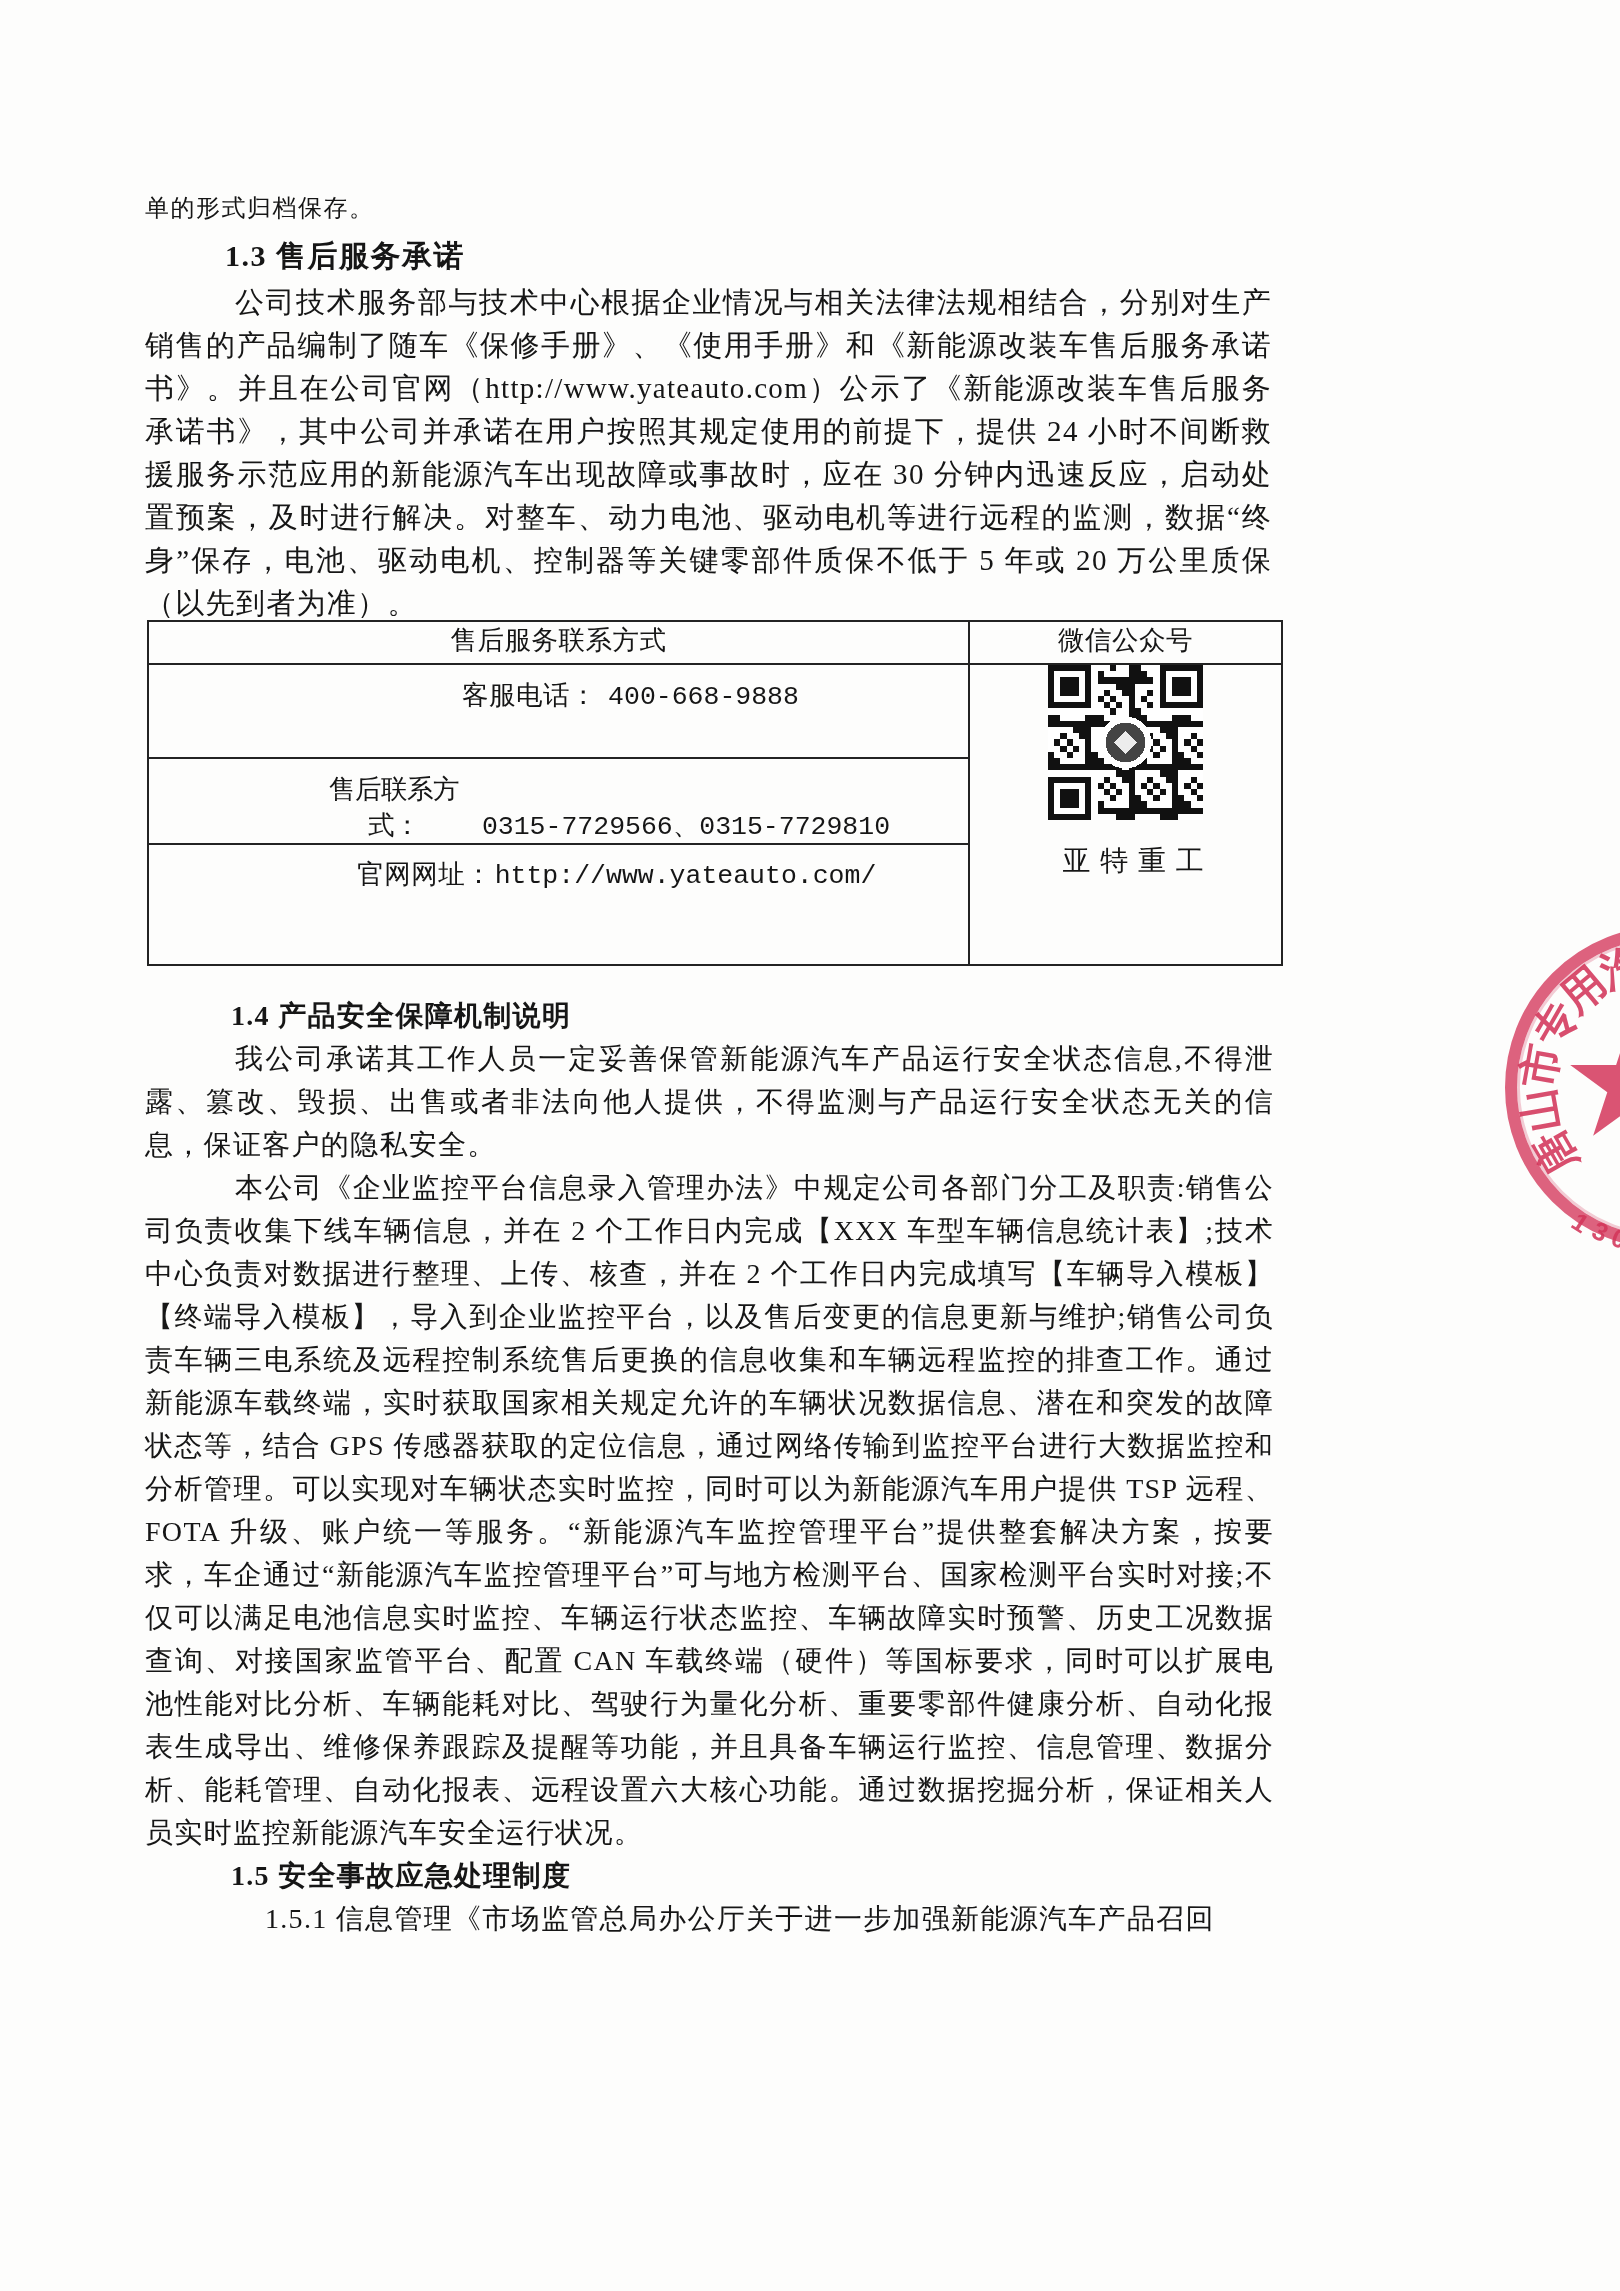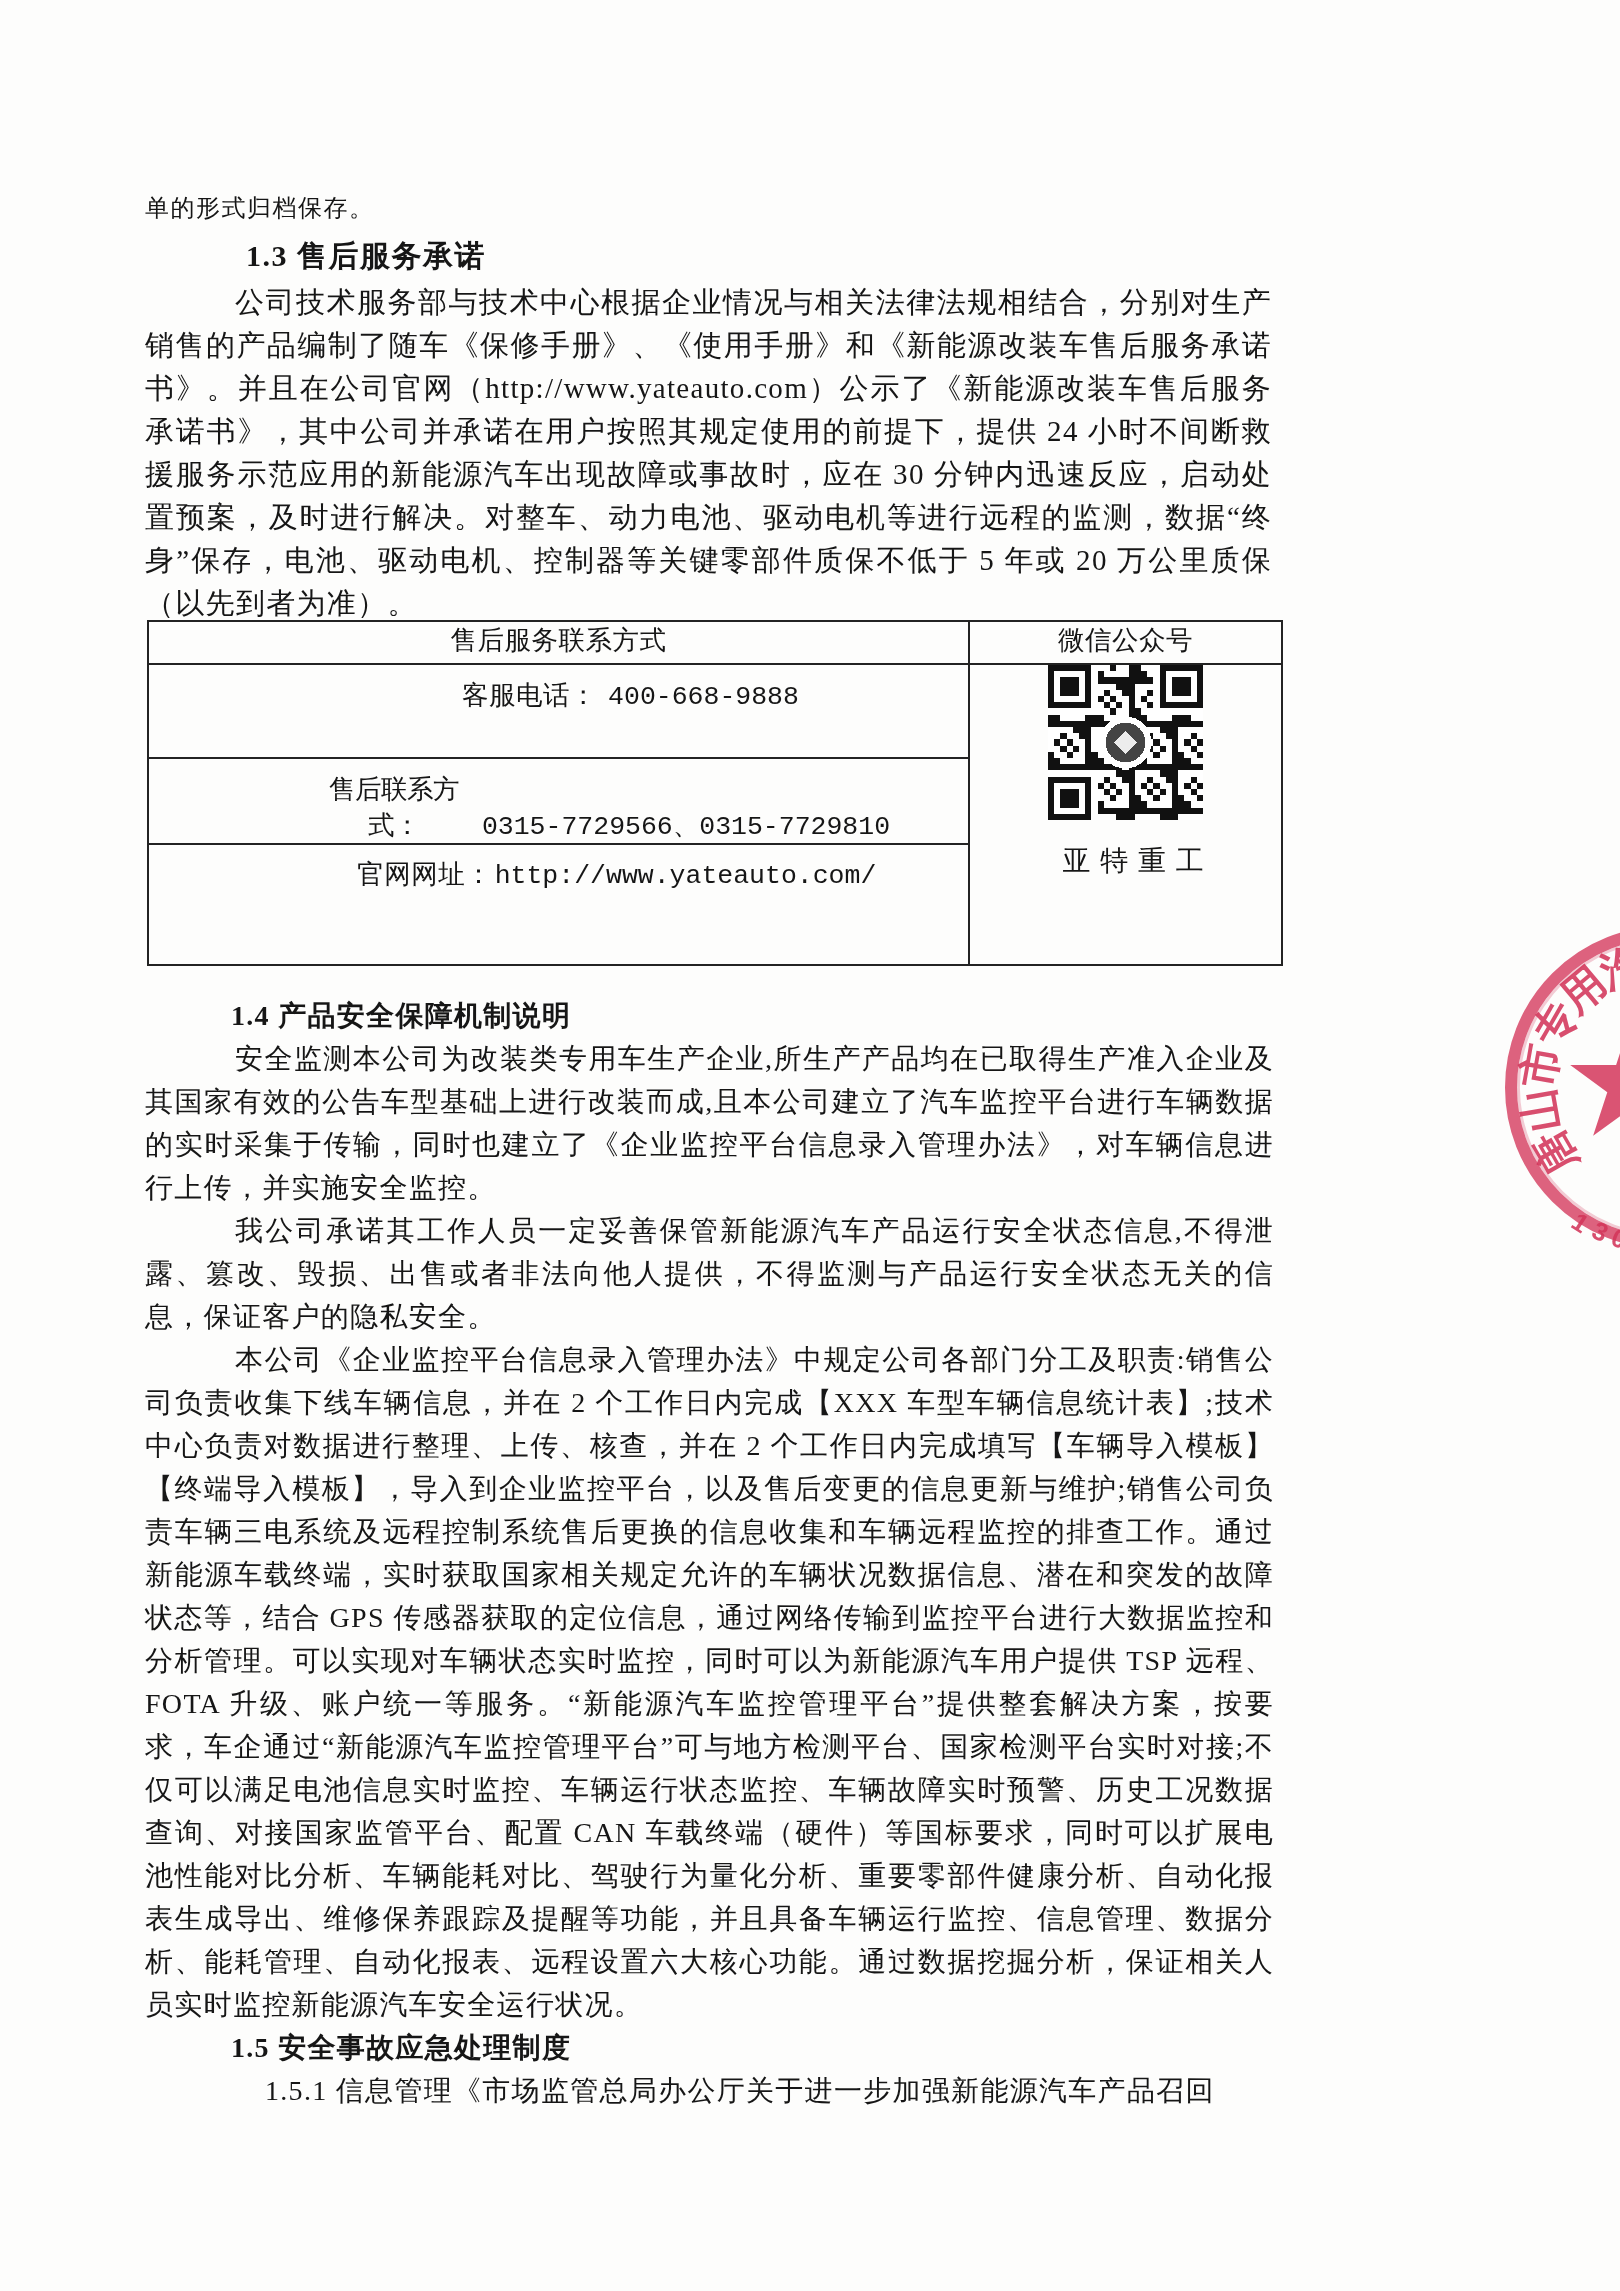--- a/index.html
+++ b/index.html
@@ -4,21 +4,21 @@
 <style>
   html,body{margin:0;padding:0;}
   body{
     width:1620px;height:2292px;position:relative;overflow:hidden;
     background:#fdfdfc;color:#161616;
     font-family:"Liberation Serif","DejaVu Serif",serif;
   }
   .abs{position:absolute;}
   
   .cont-line{left:145px;top:192px;width:1127px;font-size:24px;letter-spacing:1.5px;}
-  .h13{left:158px;top:236px;width:1127px;padding-left:88px;box-sizing:border-box;
+  .h13{left:137px;top:236px;width:1127px;padding-left:88px;box-sizing:border-box;
        font-size:30px;font-weight:700;letter-spacing:1.5px;}
   .p13{left:145px;top:281px;width:1127px;font-size:29px;line-height:43px;
        letter-spacing:1.3px;text-align:justify;text-indent:90px;font-family:Liberation Serif, serif;}
   .flow{left:145px;top:994px;width:1129px;font-size:28px;line-height:43px;
         letter-spacing:1.3px;text-align:justify;}
   .flow p{margin:0;text-indent:90px;}
   .flow p.deep{text-indent:120px;}
   .flow .hd{font-weight:700;padding-left:86px;text-align:left;}
   
   table.contact{position:absolute;left:147px;top:620px;width:1134px;
@@ -302,21 +302,20 @@
     <tr class="r3">
       <td class="c-left">
         <span class="lbl">官网网址：</span><span class="val">http://www.yateauto.com/</span>
       </td>
     </tr>
   </tbody>
 </table>
 
 <div class="abs flow">
   <div class="hd">1.4 产品安全保障机制说明</div>
-  <p>安全监测本公司为改装类专用车生产企业,所生产产品均在已取得生产准入企业及其国家有效的公告车型基础上进行改装而成,且本公司建立了汽车监控平台进行车辆数据的实时采集于传输，同时也建立了《企业监控平台信息录入管理办法》，对车辆信息进行上传，并实施安全监控。</p>
   <p>我公司承诺其工作人员一定妥善保管新能源汽车产品运行安全状态信息,不得泄露、篡改、毁损、出售或者非法向他人提供，不得监测与产品运行安全状态无关的信息，保证客户的隐私安全。</p>
   <p>本公司《企业监控平台信息录入管理办法》中规定公司各部门分工及职责:销售公司负责收集下线车辆信息，并在 2 个工作日内完成【XXX 车型车辆信息统计表】;技术中心负责对数据进行整理、上传、核查，并在 2 个工作日内完成填写【车辆导入模板】【终端导入模板】，导入到企业监控平台，以及售后变更的信息更新与维护;销售公司负责车辆三电系统及远程控制系统售后更换的信息收集和车辆远程监控的排查工作。通过新能源车载终端，实时获取国家相关规定允许的车辆状况数据信息、潜在和突发的故障状态等，结合 GPS 传感器获取的定位信息，通过网络传输到监控平台进行大数据监控和分析管理。可以实现对车辆状态实时监控，同时可以为新能源汽车用户提供 TSP 远程、FOTA 升级、账户统一等服务。“新能源汽车监控管理平台”提供整套解决方案，按要求，车企通过“新能源汽车监控管理平台”可与地方检测平台、国家检测平台实时对接;不仅可以满足电池信息实时监控、车辆运行状态监控、车辆故障实时预警、历史工况数据查询、对接国家监管平台、配置 CAN 车载终端（硬件）等国标要求，同时可以扩展电池性能对比分析、车辆能耗对比、驾驶行为量化分析、重要零部件健康分析、自动化报表生成导出、维修保养跟踪及提醒等功能，并且具备车辆运行监控、信息管理、数据分析、能耗管理、自动化报表、远程设置六大核心功能。通过数据挖掘分析，保证相关人员实时监控新能源汽车安全运行状况。</p>
   <div class="hd">1.5 安全事故应急处理制度</div>
   <p class="deep">1.5.1 信息管理《市场监管总局办公厅关于进一步加强新能源汽车产品召回</p>
 </div>
 
 <div id="seal">
   <div class="abs seal-ring"></div>
   <div class="abs seal-star">★</div>
   <div id="seal-arc">

